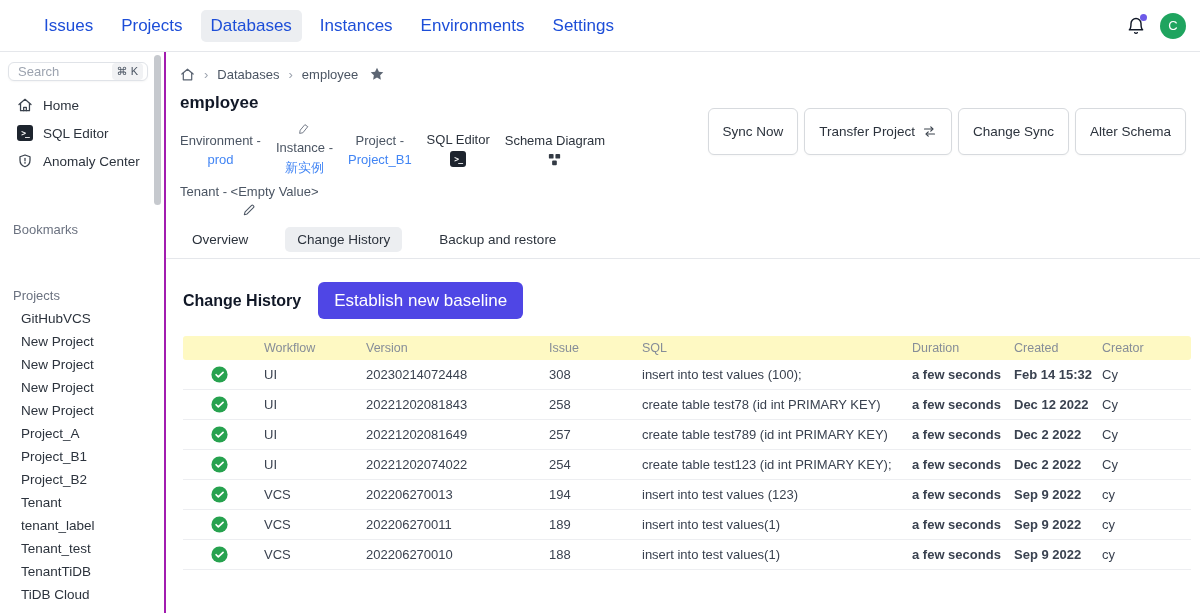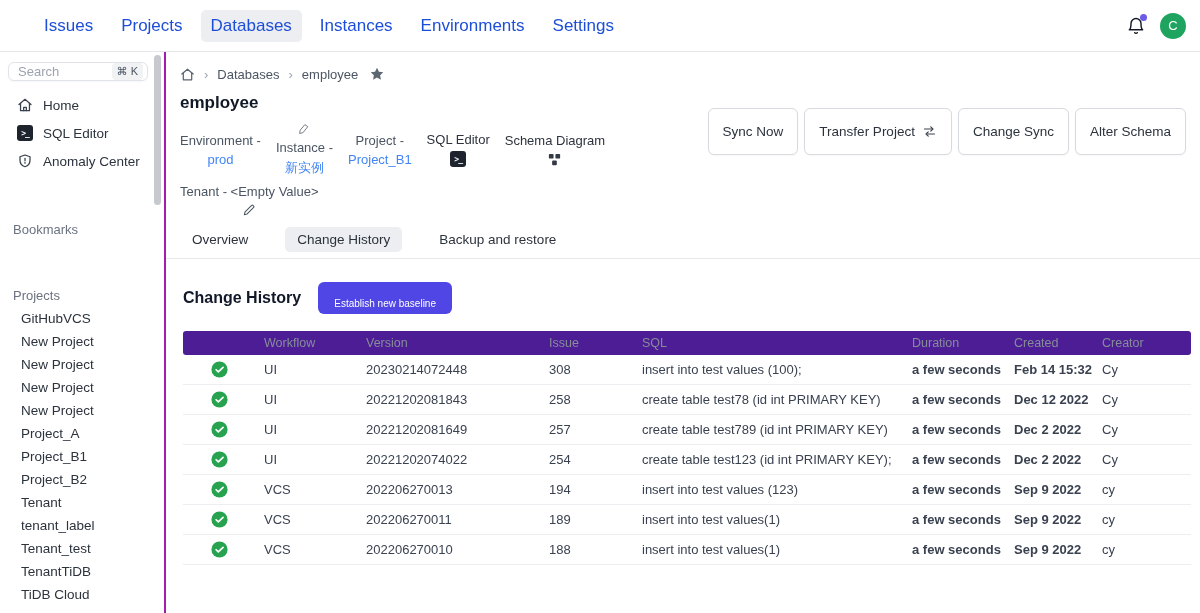--- a/index.html
+++ b/index.html
@@ -53,24 +53,24 @@
   .action-btn { display:flex; align-items:center; gap:7px; border:1px solid #d7dade; border-radius:6px; background:#fff; padding:0 14px; height:47px; font-size:13.5px; font-weight:500; color:#2c333d; font-family:inherit; cursor:pointer; box-shadow:0 1px 2px rgba(0,0,0,.03); }
   .btn-icon { display:inline-flex; }
 
   .tabs { display:flex; gap:25px; margin-top:10px; }
   .tab { font-size:13.5px; color:#2c333d; padding:5px 12px; border-radius:5px; cursor:pointer; }
   .tab.active { background:#eceef1; }
   .tab-divider { border:none; border-top:1px solid #e5e7eb; margin:6px -14px 0 -14px; }
 
   .section-row { display:flex; align-items:center; gap:17px; margin-top:23px; margin-left:3px; }
   .section-heading { font-size:16px; font-weight:700; color:#111827; }
-  .baseline-btn { border:none; border-radius:6px; color:#fff; padding:16px 16px; height:21px; font-size:10px; font-weight:500; font-family:inherit; cursor:pointer; }
+  .baseline-btn { border:none; border-radius:6px; color:#fff; padding:7px 16px; height:37px; font-size:17px; font-weight:500; font-family:inherit; cursor:pointer; }
 
   table.history { margin:17px 0 0 3px; width:1008px; table-layout:fixed; border-collapse:collapse; font-size:13px; }
-  table.history thead th { background:#4c1d95; color:#868d98; font-weight:400; font-size:12.5px; text-align:left; padding:5px 8px; }
+  table.history thead th { background:#fef9c3; color:#868d98; font-weight:400; font-size:12.5px; text-align:left; padding:5px 8px; }
   table.history thead th:first-child { border-radius:3px 0 0 3px; }
   table.history thead th:last-child { border-radius:0 3px 3px 0; }
   table.history td { border-bottom:1px solid #edeef1; padding:6px 8px; color:#3a4250; white-space:nowrap; overflow:hidden; }
   td.col-status { text-align:center; padding:6px 0; }
   .status-ic { display:inline-flex; vertical-align:middle; }
   td.cell-issue { color:#4285f4; cursor:pointer; }
   td.cell-duration, td.cell-created { font-weight:700; color:#333a45; }
 </style>
 </head>
 <body>

